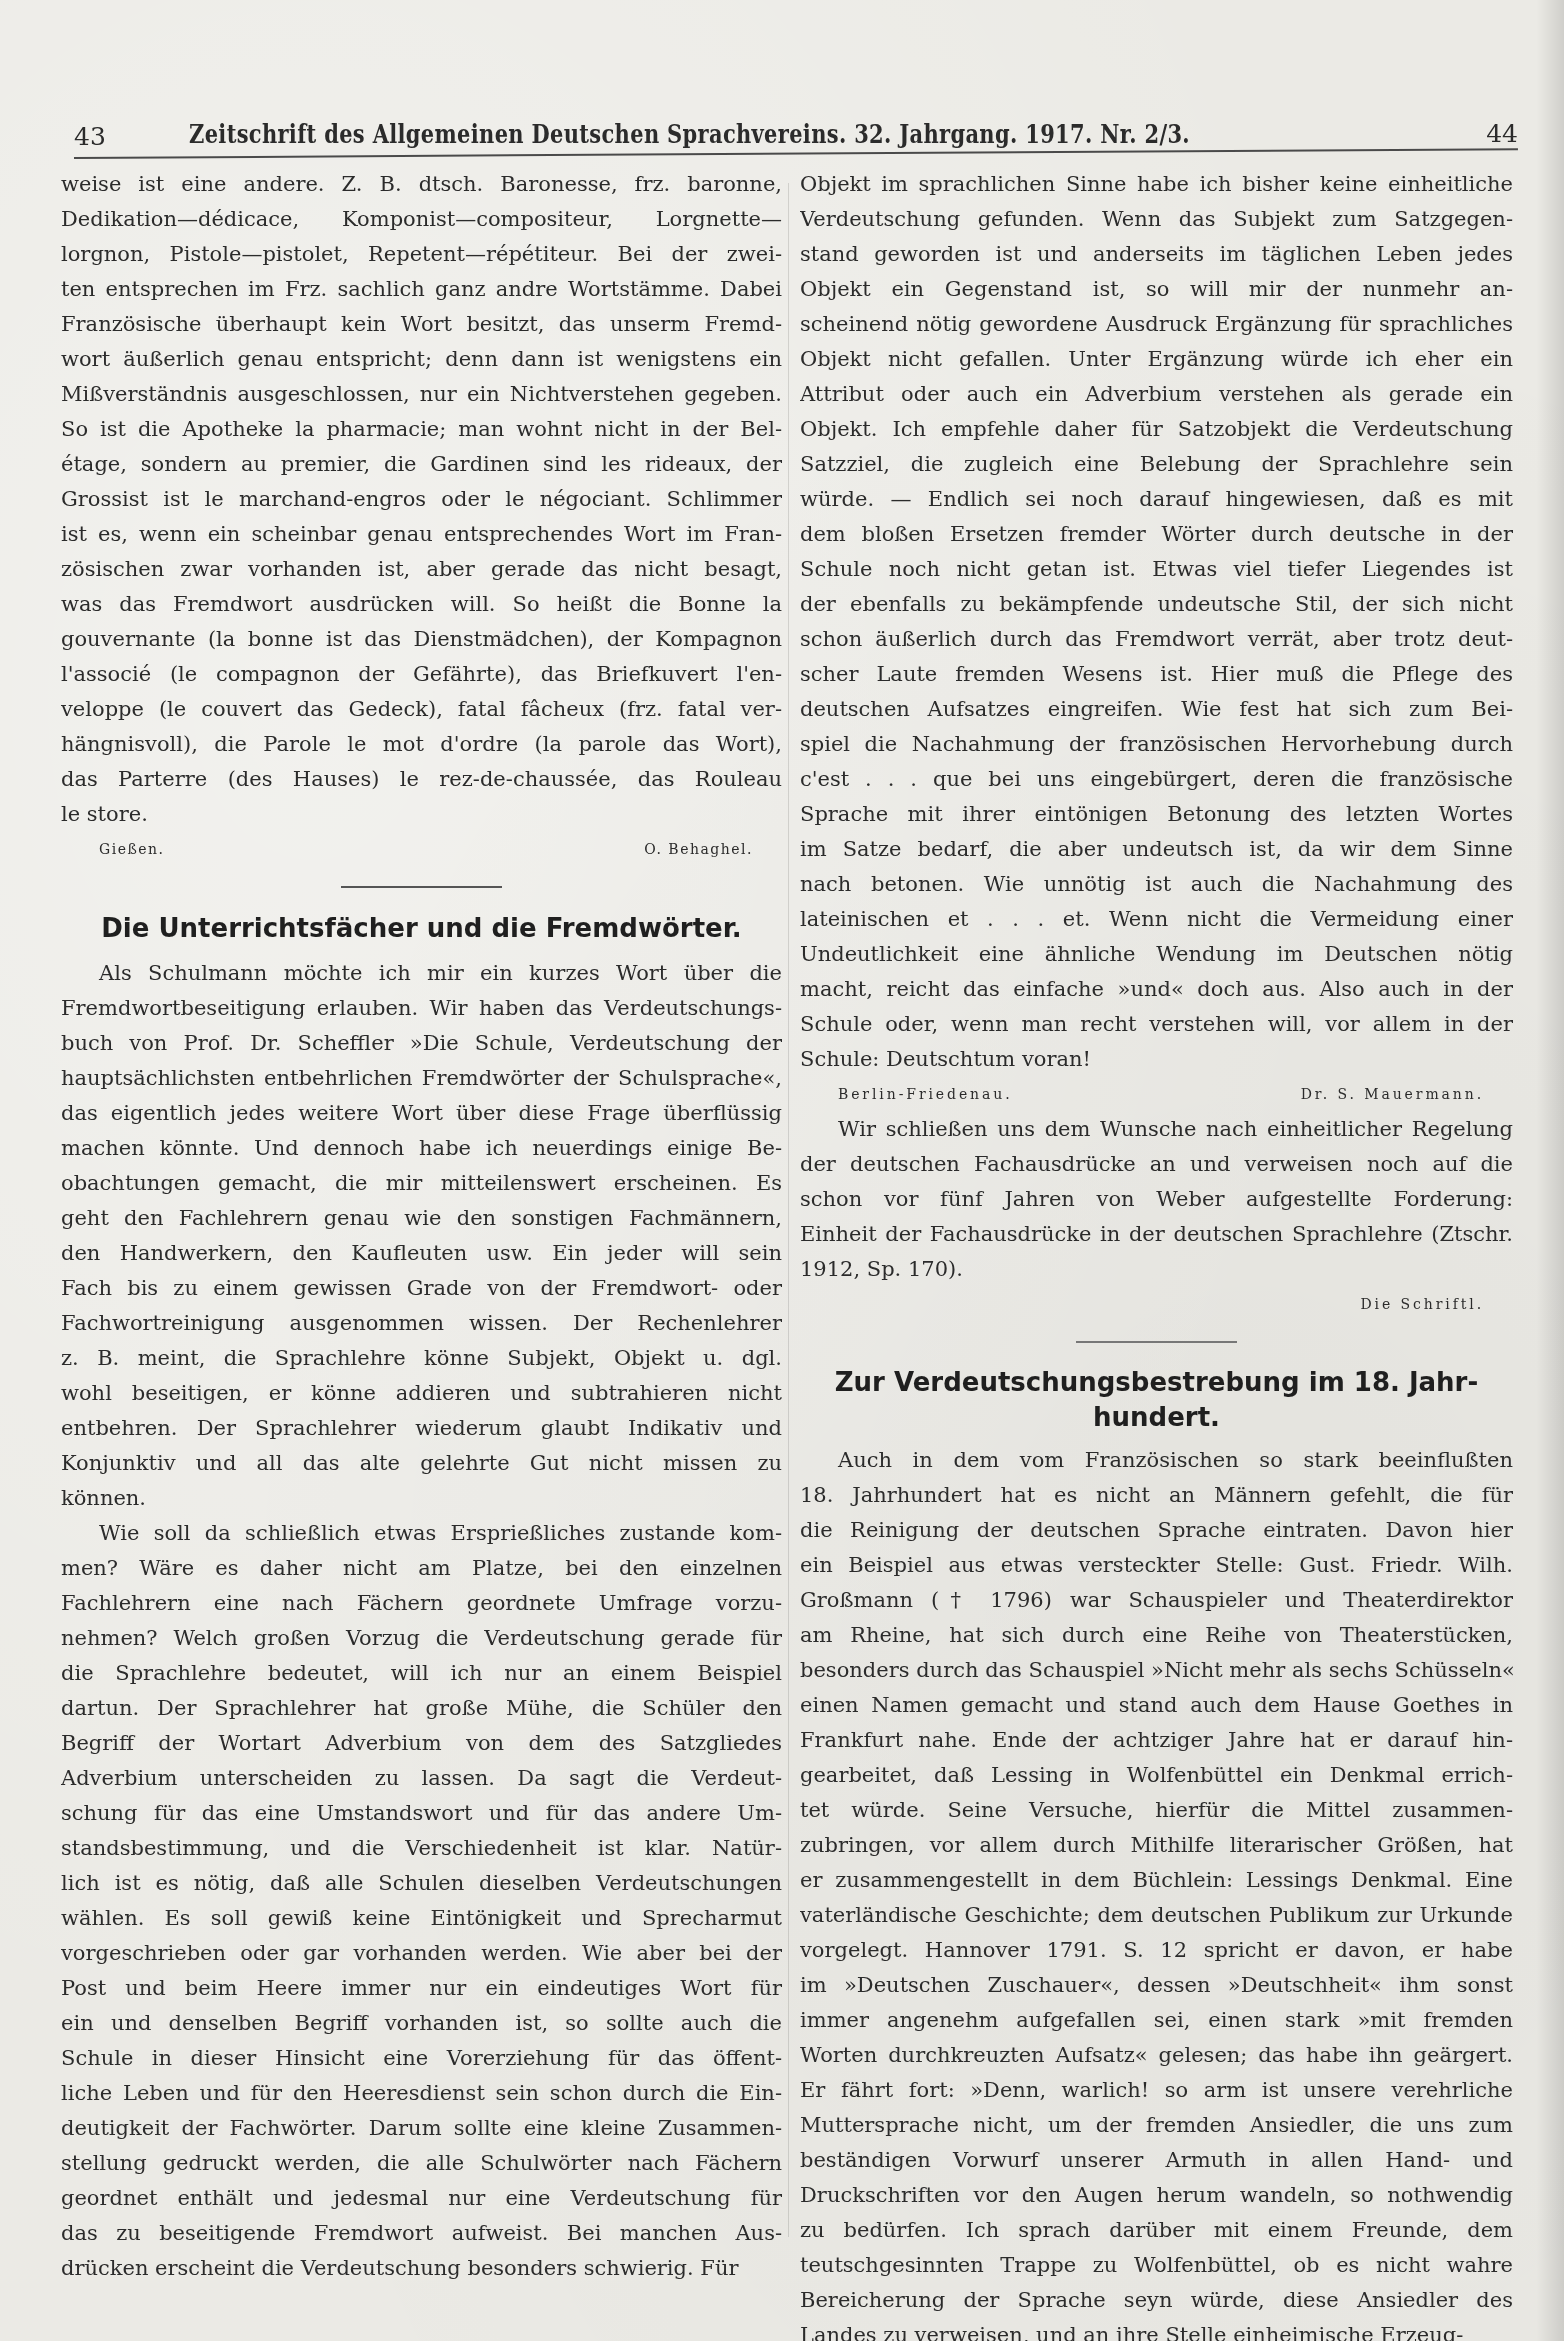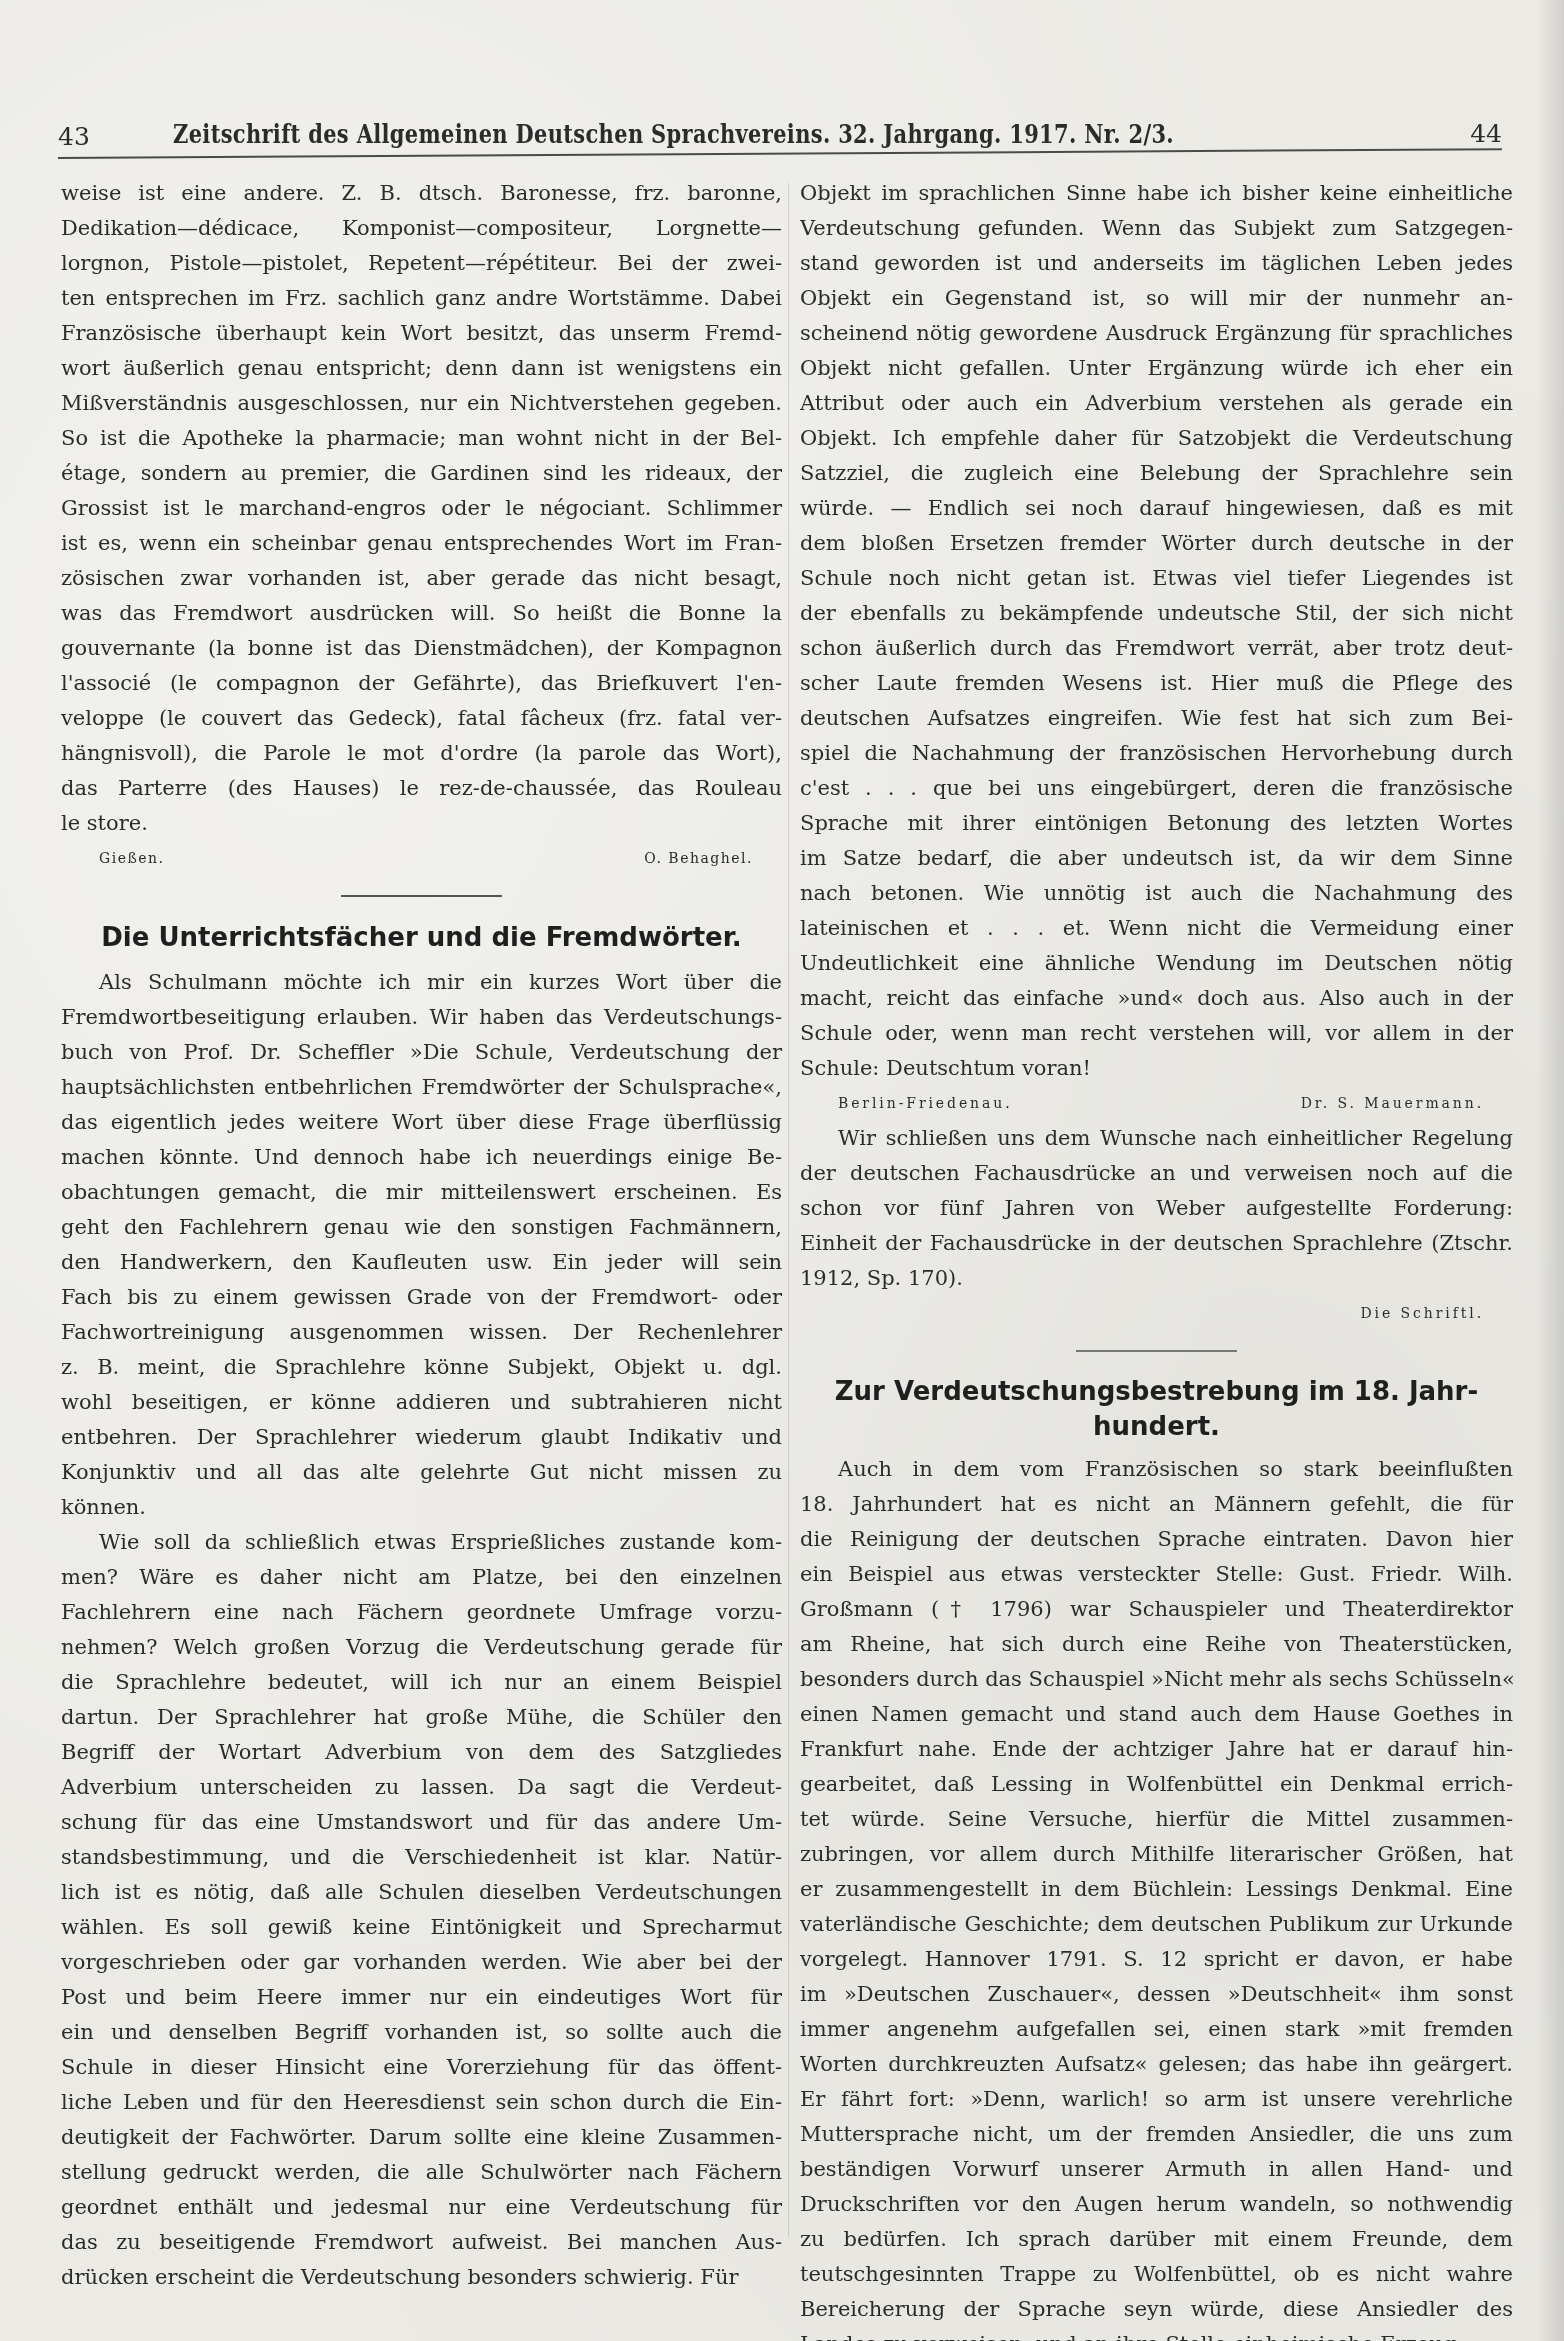--- a/index.html
+++ b/index.html
@@ -23,21 +23,21 @@
   }
   .edge-shadow {
     position: absolute;
     right: 0; top: 0;
     width: 29px; height: 2342px;
     background: linear-gradient(to right, rgba(0,0,0,0), rgba(0,0,0,0.12));
   }
   
   .header {
     position: absolute;
-    top: 113px; left: 58px;
+    top: 113px; left: 74px;
     width: 1444px; height: 44px; text-decoration: underline;
   }
   .pn-left {
     position: absolute; left: 0; top: 8.8px;
     font-size: 25px;
   }
   .pn-right {
     position: absolute; right: 0; top: 5.8px;
     font-size: 25px;
   }
@@ -54,21 +54,21 @@
     position: absolute;
     left: 0; top: 44px;
     width: 1444px; height: 2.2px;
     background: #4a4a4a;
     transform: rotate(-0.35deg);
     transform-origin: left center;
   }
   
   .col {
     position: absolute;
-    top: 176px;
+    top: 167px;
   }
   .col-left { left: 61px; width: 721px; }
   .col-right { left: 800px; width: 713px; }
   .col-divider {
     position: absolute;
     left: 788px; top: 183px;
     width: 0.7px; height: 2054px;
     background: rgba(0,0,0,0.12);
   }
   .line {

